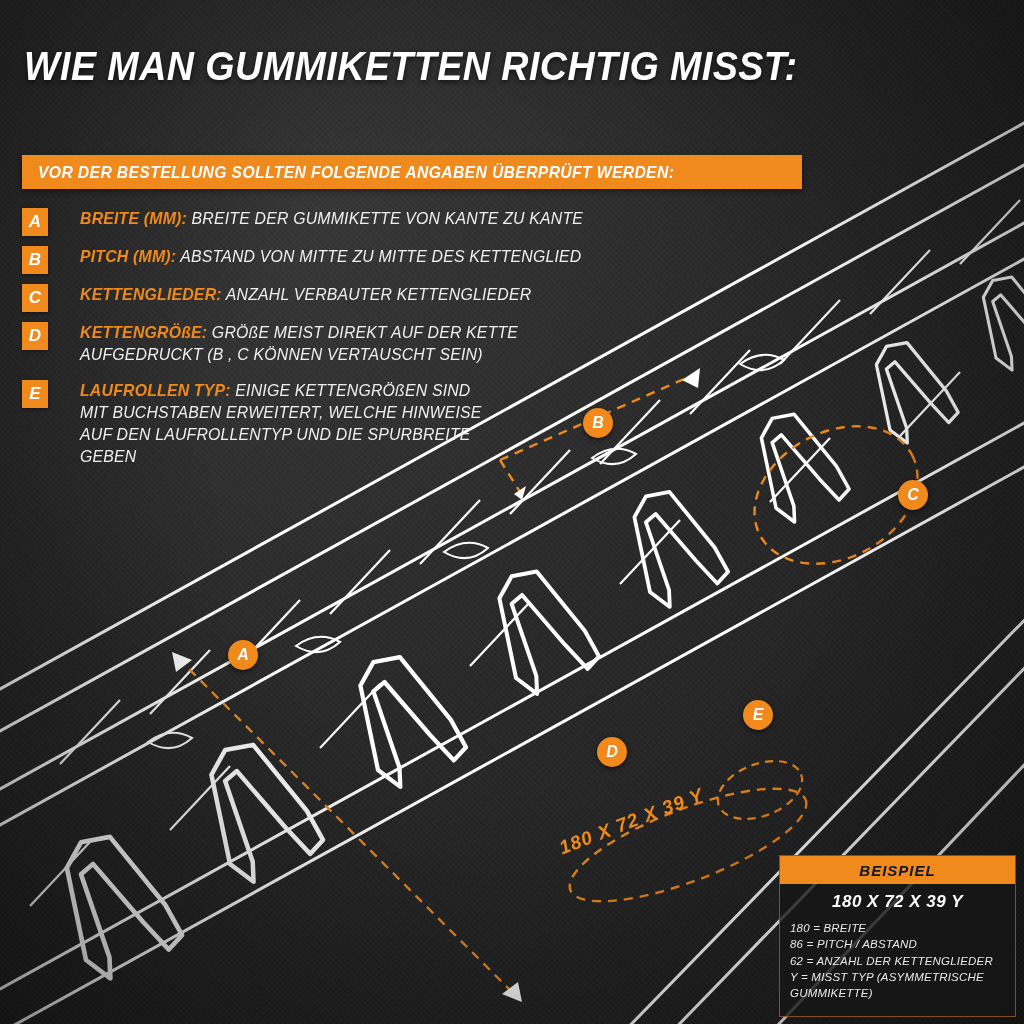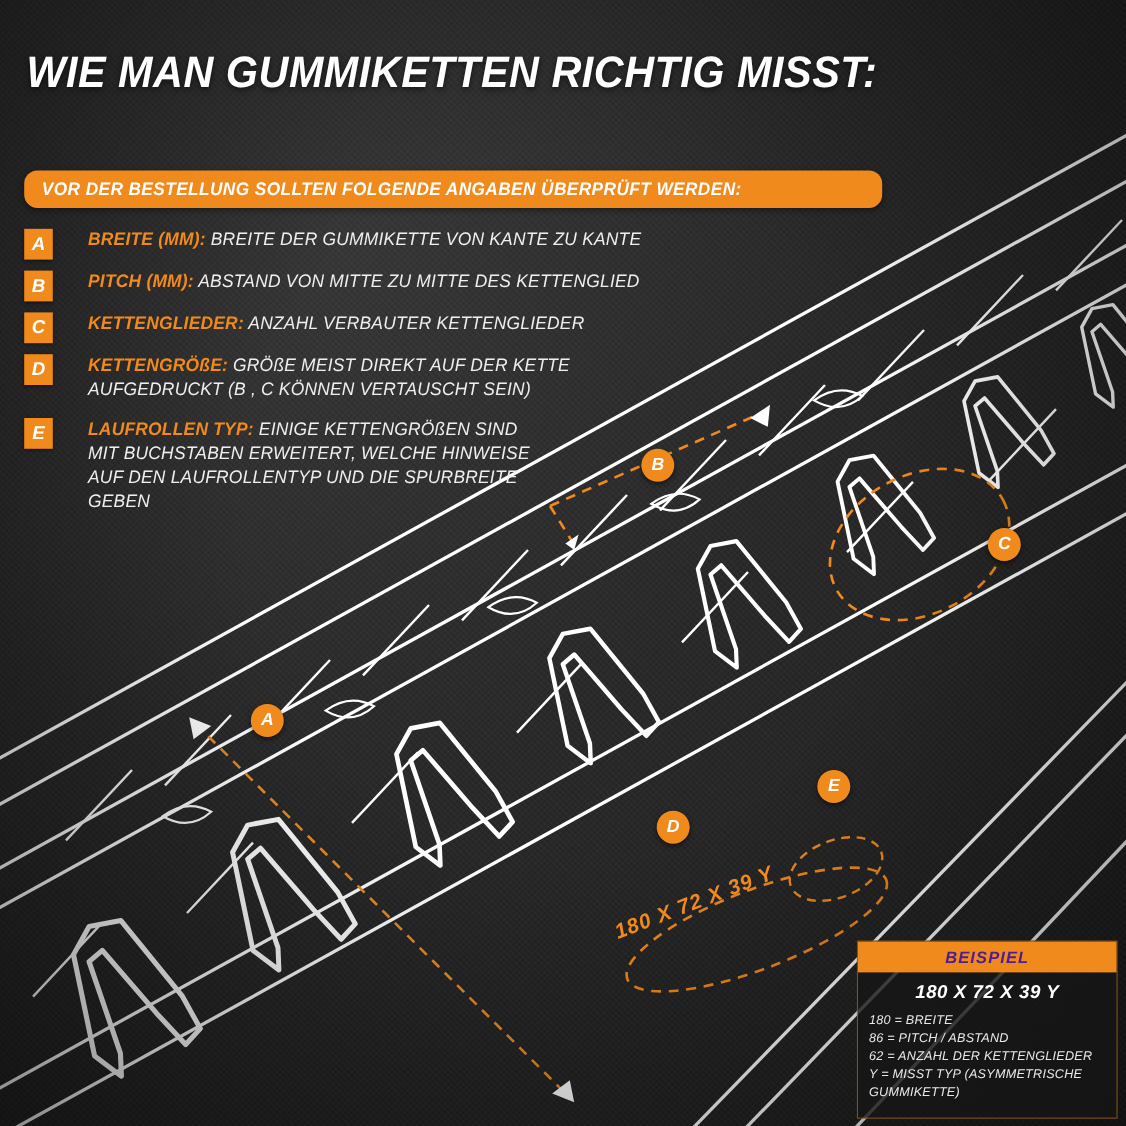--- a/index.html
+++ b/index.html
@@ -38,21 +38,20 @@
     color:#ffffff;
     text-shadow:0 2px 6px rgba(0,0,0,.6);
   }
 
   #subbar{
     position:absolute;left:22px;top:155px;
     width:780px;height:34px;
     background:#f08a1d;
     display:flex;align-items:center;
     box-shadow:0 2px 6px rgba(0,0,0,.45);
-    border-radius:12px;
   }
   #subbar .txt{
     margin-left:16px;
     font-size:16.5px;
     font-weight:bold;
     letter-spacing:.4px;
     color:#ffffff;
     transform:scaleX(.95);
     transform-origin:left center;
     white-space:nowrap;
@@ -93,21 +92,21 @@
   
   #example{
     position:absolute;left:779px;top:855px;
     width:235px;height:160px;
     background:rgba(22,22,22,.78);
     border:1px solid rgba(240,138,29,.5);
   }
   #example .exhead{
     height:28px;background:#f08a1d;
     display:flex;align-items:center;justify-content:center;
-    font-size:15px;font-weight:bold;letter-spacing:1px;color:#4c1d95;
+    font-size:15px;font-weight:bold;letter-spacing:1px;color:#0f172a;
   }
   #example .excode{
     text-align:center;
     font-size:17px;font-weight:bold;color:#ffffff;
     margin-top:8px;letter-spacing:.5px;
   }
   #example ul{
     list-style:none;margin:8px 0 8px 0;padding:0 10px;
   }
   #example li{

